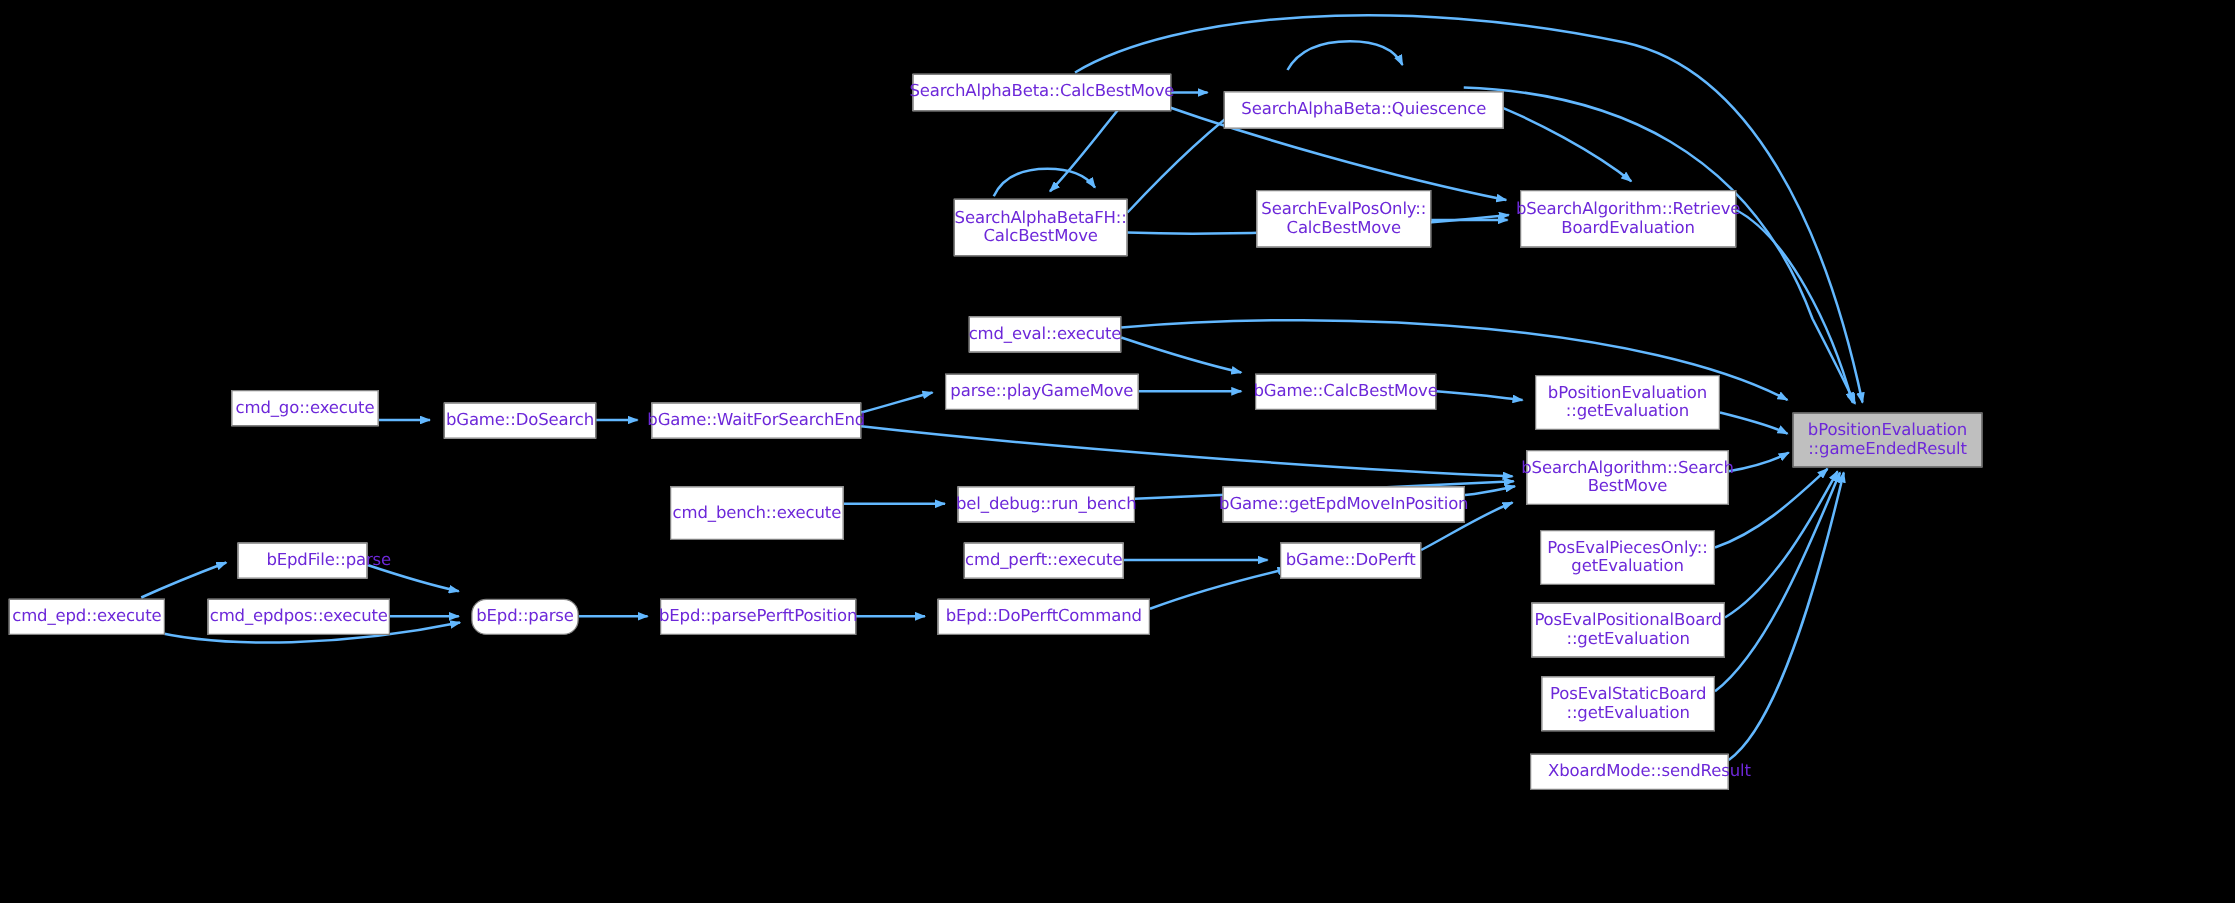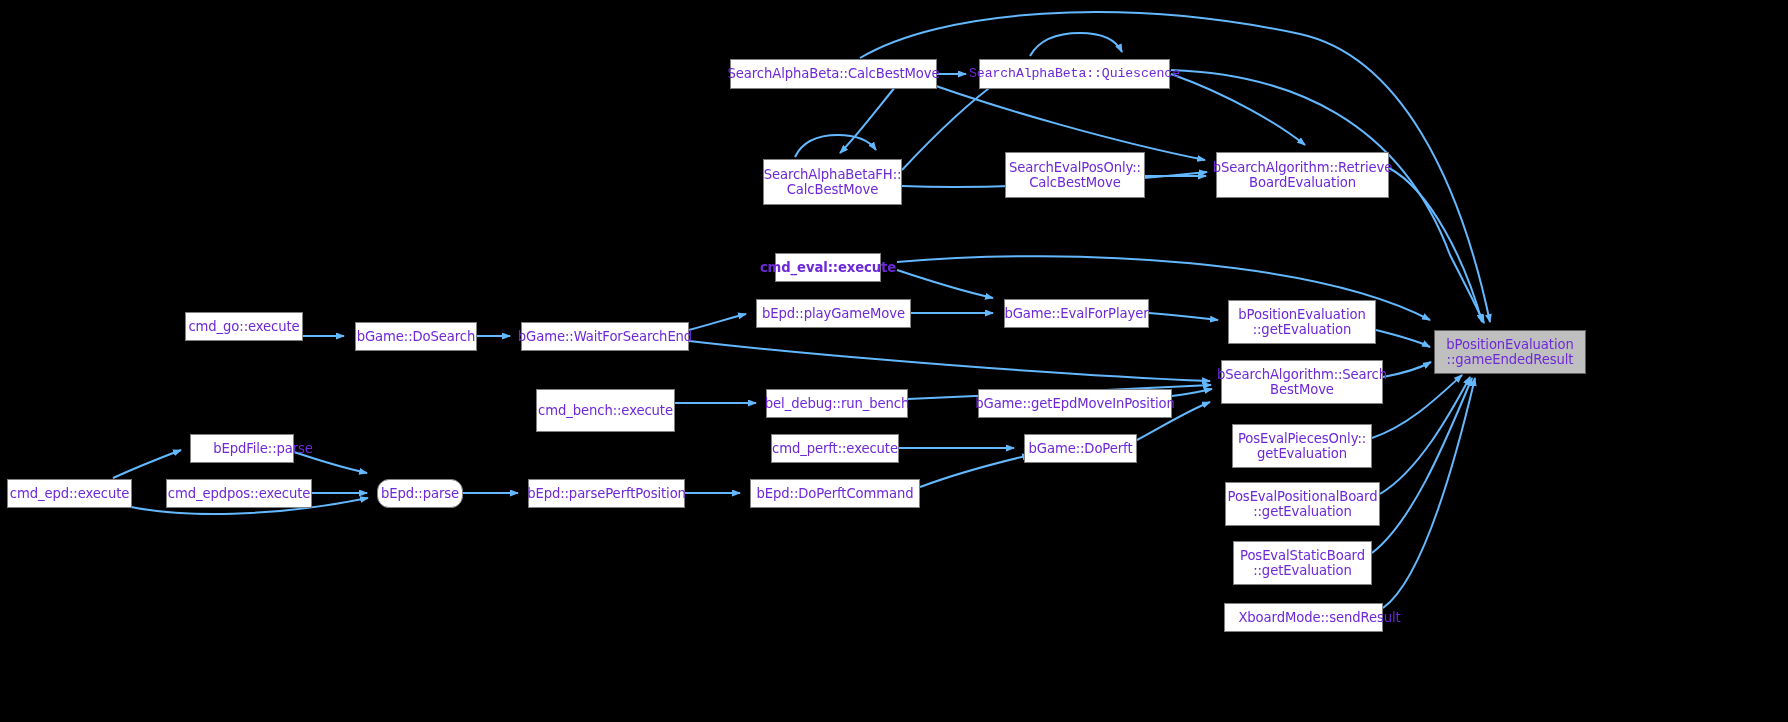--- a/index.html
+++ b/index.html
@@ -90,30 +90,30 @@
         <path d="M463,493 L518,493" fill="none" stroke="#63b8ff" stroke-width="2" marker-end="url(#arrowhead)"></path>
         <path d="M685,493 L740,493" fill="none" stroke="#63b8ff" stroke-width="2" marker-end="url(#arrowhead)"></path>
         <path d="M920,487 C955,474 1000,462 1030,455" fill="none" stroke="#63b8ff" stroke-width="2" marker-end="url(#arrowhead)"></path>
         <path d="M1380,494 C1420,470 1452,410 1470,377" fill="none" stroke="#63b8ff" stroke-width="2" marker-end="url(#arrowhead)"></path>
         <path d="M1372,553 C1415,520 1450,430 1472,378" fill="none" stroke="#63b8ff" stroke-width="2" marker-end="url(#arrowhead)"></path>
         <path d="M1383,608 C1425,578 1458,450 1475,378" fill="none" stroke="#63b8ff" stroke-width="2" marker-end="url(#arrowhead)"></path>
       </g>
   </svg>
   <div id="nodes-group">
       <div class="node" style="left: 730px; top: 59px; width: 207px; height: 30px;">SearchAlphaBeta::CalcBestMove</div>
-      <div class="node" style="left: 979px; top: 59px; width: 191px; height: 30px; font-family: Liberation Mono, monospace;">SearchAlphaBeta::Quiescence</div>
+      <div class="node" style="left: 979px; top: 73px; width: 224px; height: 30px;">SearchAlphaBeta::Quiescence</div>
       <div class="node" style="left: 763px; top: 159px; width: 139px; height: 46px;">SearchAlphaBetaFH::
 CalcBestMove</div>
       <div class="node" style="left: 1005px; top: 152px; width: 140px; height: 46px;">SearchEvalPosOnly::
 CalcBestMove</div>
       <div class="node" style="left: 1216px; top: 152px; width: 173px; height: 46px;">bSearchAlgorithm::Retrieve
 BoardEvaluation</div>
-      <div class="node" style="left: 775px; top: 253px; width: 106px; height: 29px; font-weight: bold;">cmd_eval::execute</div>
-      <div class="node" style="left: 756px; top: 299px; width: 155px; height: 29px;">bEpd::playGameMove</div>
-      <div class="node" style="left: 1004px; top: 299px; width: 145px; height: 29px;">bGame::EvalForPlayer</div>
+      <div class="node" style="left: 775px; top: 253px; width: 122px; height: 29px;">cmd_eval::execute</div>
+      <div class="node" style="left: 756px; top: 299px; width: 155px; height: 29px;">parse::playGameMove</div>
+      <div class="node" style="left: 1004px; top: 299px; width: 145px; height: 29px;">bGame::CalcBestMove</div>
       <div class="node" style="left: 1228px; top: 300px; width: 148px; height: 44px;">bPositionEvaluation
 ::getEvaluation</div>
       <div class="node" style="left: 185px; top: 312px; width: 118px; height: 29px;">cmd_go::execute</div>
       <div class="node" style="left: 355px; top: 322px; width: 122px; height: 29px;">bGame::DoSearch</div>
       <div class="node" style="left: 521px; top: 322px; width: 168px; height: 29px;">bGame::WaitForSearchEnd</div>
       <div class="node highlight" style="left: 1434px; top: 330px; width: 152px; height: 44px;">bPositionEvaluation
 ::gameEndedResult</div>
       <div class="node" style="left: 1221px; top: 360px; width: 162px; height: 44px;">bSearchAlgorithm::Search
 BestMove</div>
       <div class="node" style="left: 536px; top: 389px; width: 139px; height: 43px;">cmd_bench::execute</div>

